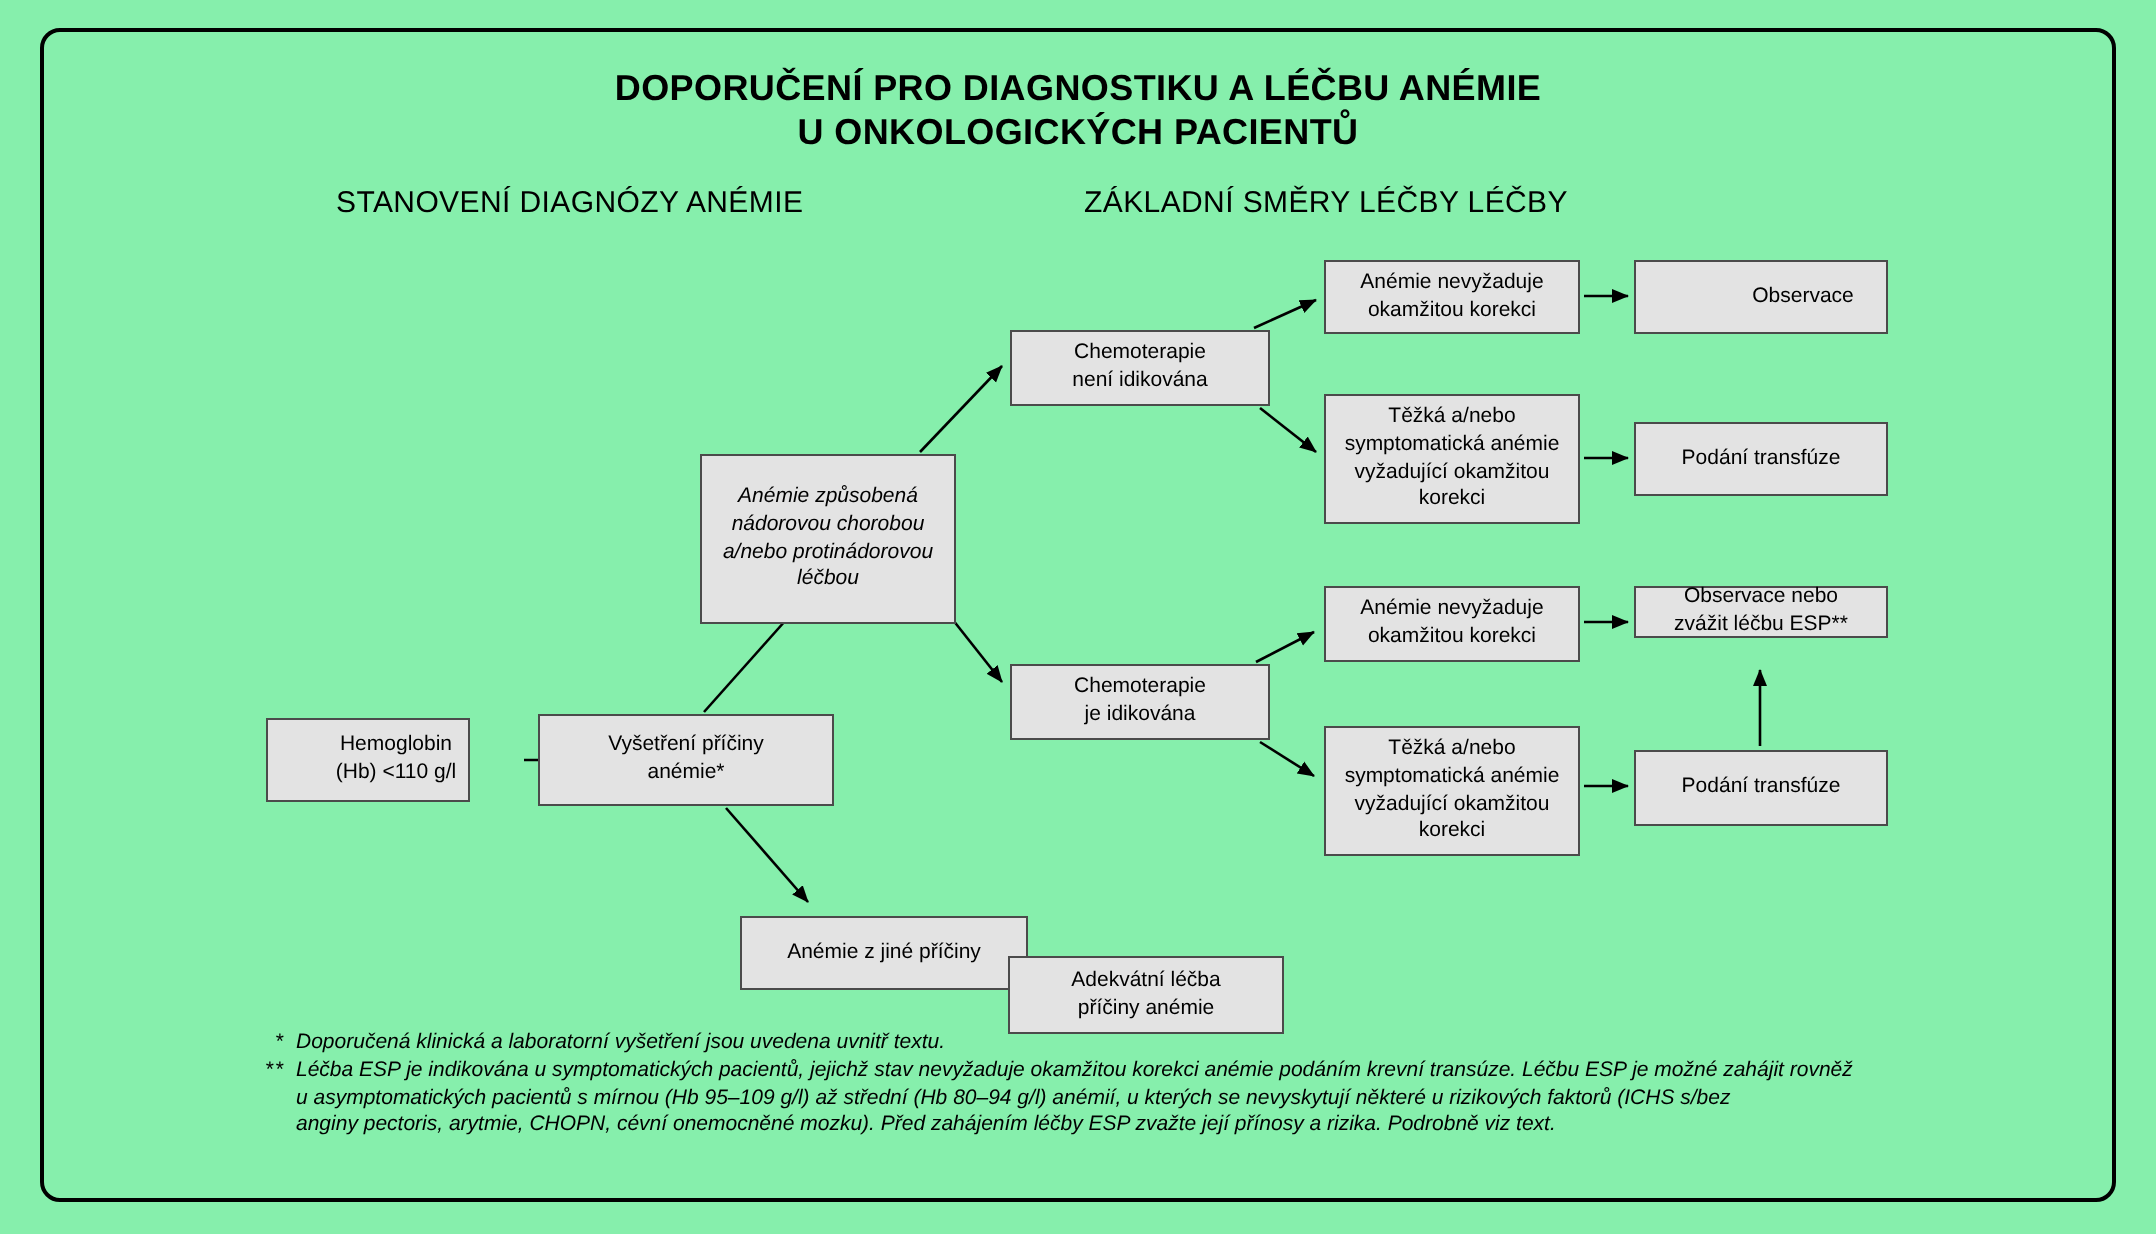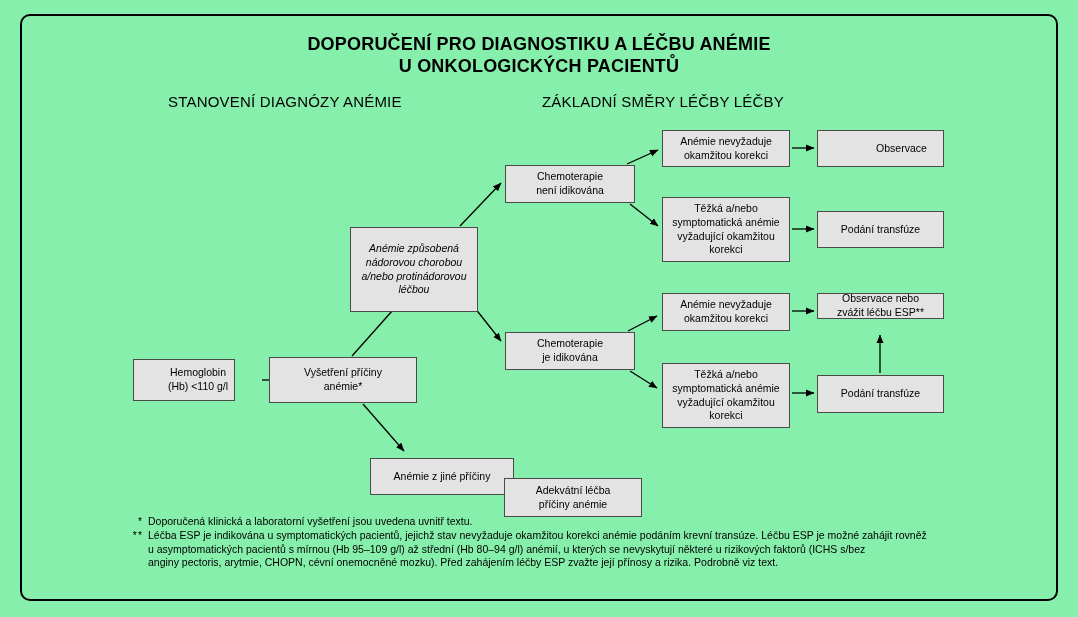--- a/index.html
+++ b/index.html
@@ -64,21 +64,21 @@
     font-size: 10.5px;
     line-height: 13.8px;
   }
   .fn-row { display: flex; }
   .fn-marker {
     flex: 0 0 30px;
     text-align: right;
     padding-right: 5px;
     letter-spacing: 1px;
   }
-  .fn-text { white-space: pre-line; }
+  .fn-text { white-space: pre-line; font-style: italic; }
 </style>
 </head>
 <body>
 
 <div class="page">
   <div class="frame"></div>
 
   <div class="title">DOPORUČENÍ PRO DIAGNOSTIKU A LÉČBU ANÉMIE
 U ONKOLOGICKÝCH PACIENTŮ</div>
 

